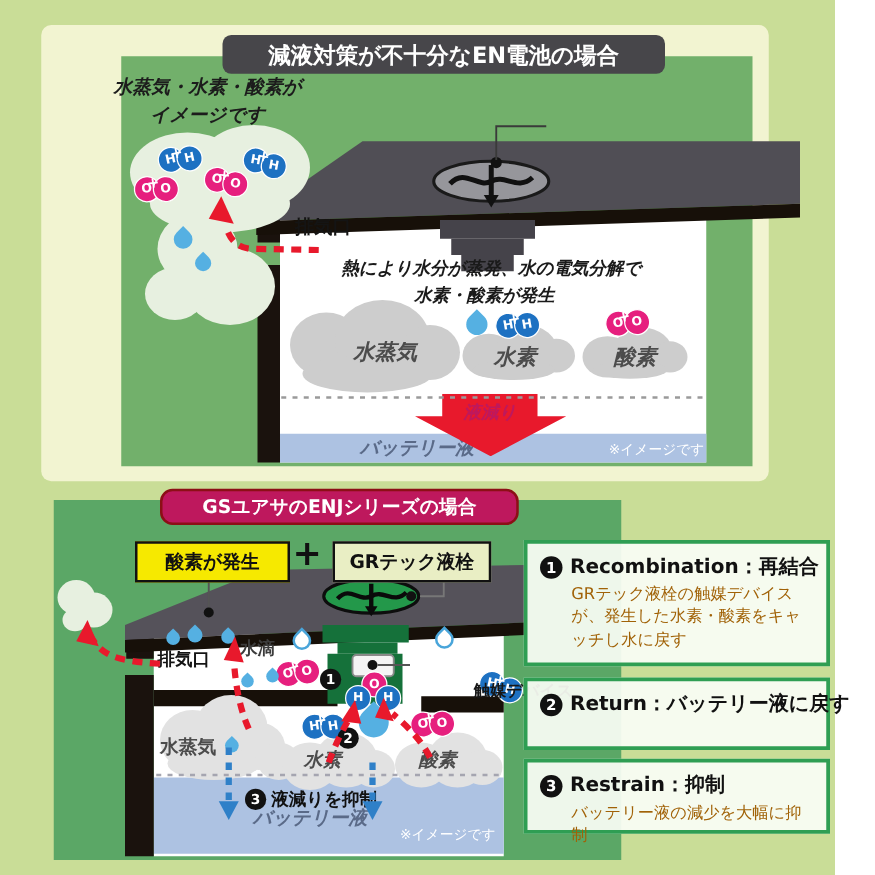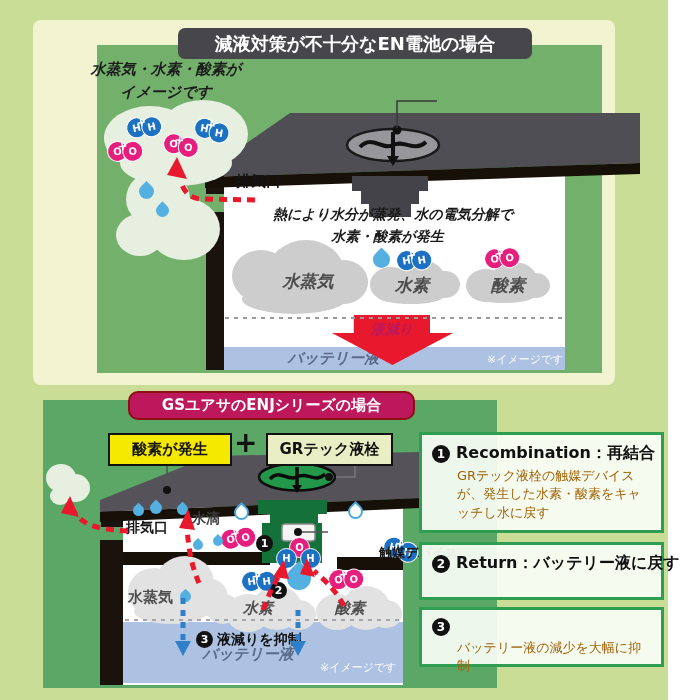--- a/index.html
+++ b/index.html
@@ -318,20 +318,21 @@
   </div>
   <div class="infobox" style="top:542px;height:58px;">
     <div class="infohead">
       <span class="numc numc-inline">2</span>
       <span>Return：バッテリー液に戻す</span>
     </div>
   </div>
   <div class="infobox" style="top:607px;height:60px;">
     <div class="infohead">
       <span class="numc numc-inline">3</span>
+      <span>Restrain：抑制</span>
     </div>
     <div class="infobody">バッテリー液の減少を大幅に抑制</div>
   </div>
 
   <div class="lblbox" style="left:178px;top:28px;width:354px;height:31px;background:#47464a;border-radius:7px;color:#fff;font-size:18px;">
     <span style="color:#fff;">減液対策が不十分なEN電池の場合</span>
   </div>
   <div class="lblbox" style="left:128px;top:391px;width:283px;height:25px;background:#be185d;border:2px solid #8c0f16;border-radius:10px;color:#fff;font-size:15px;">
     <span style="color:#fff;">GSユアサのENJシリーズの場合</span>
   </div>

